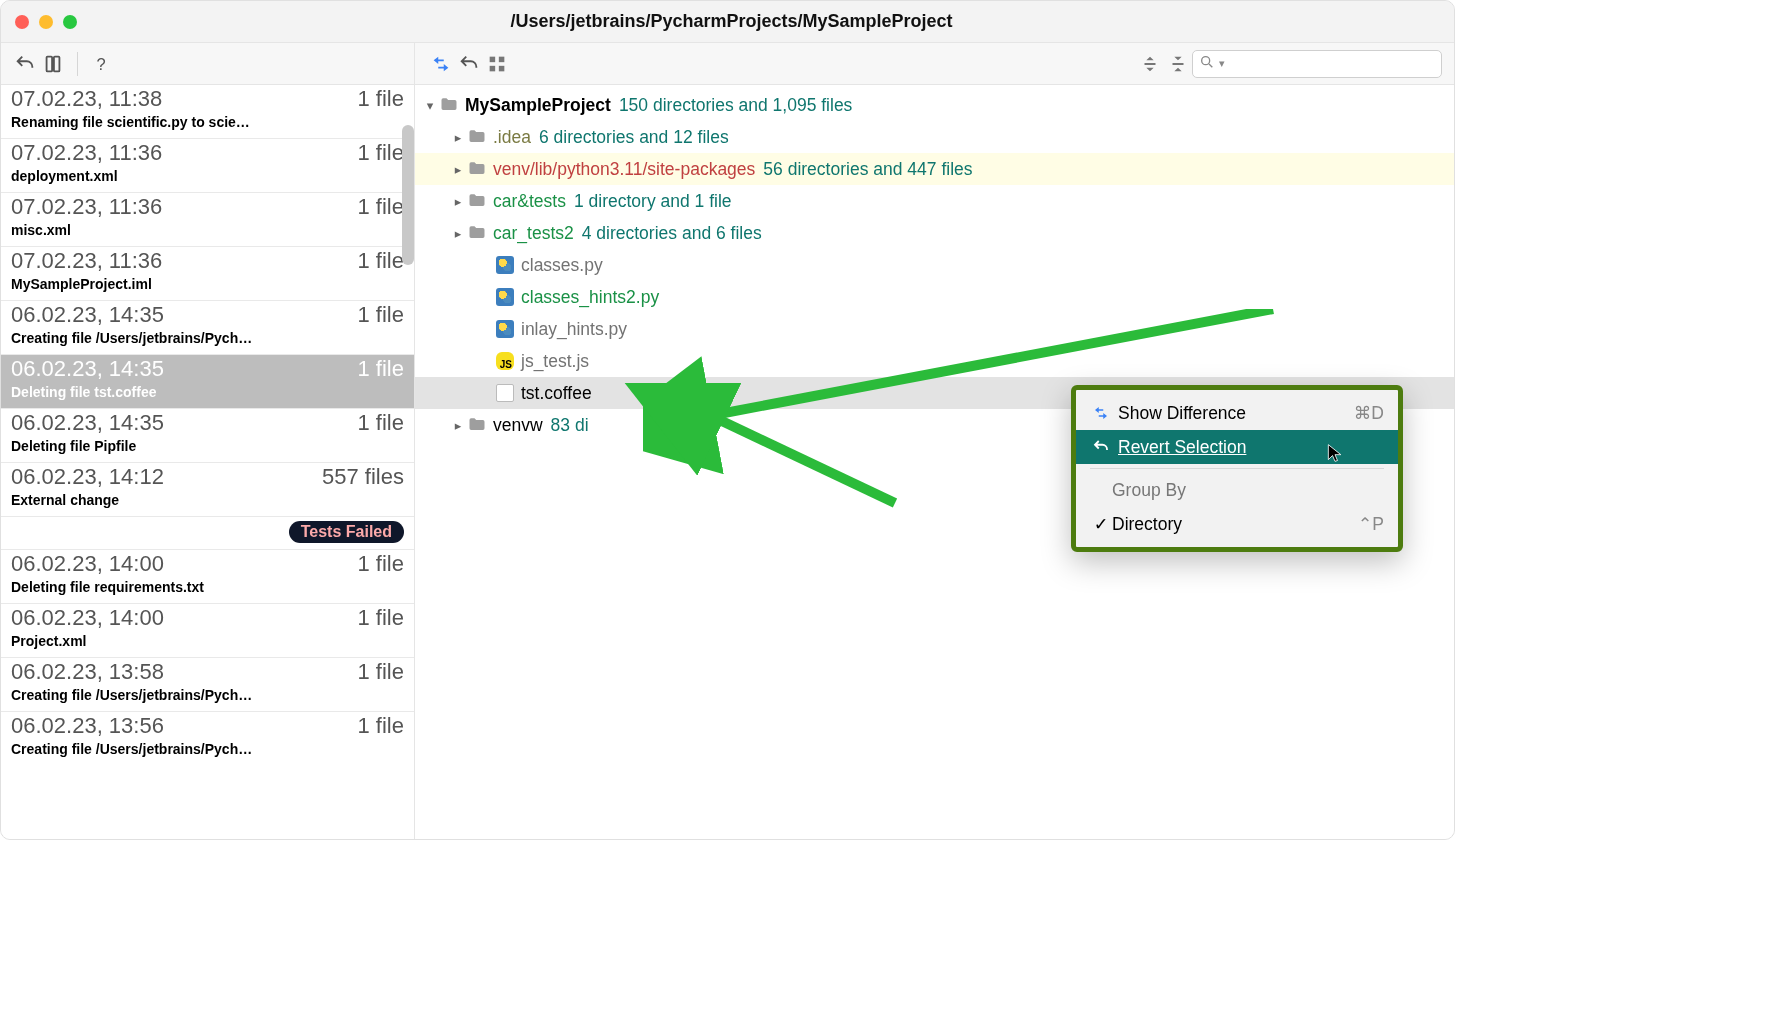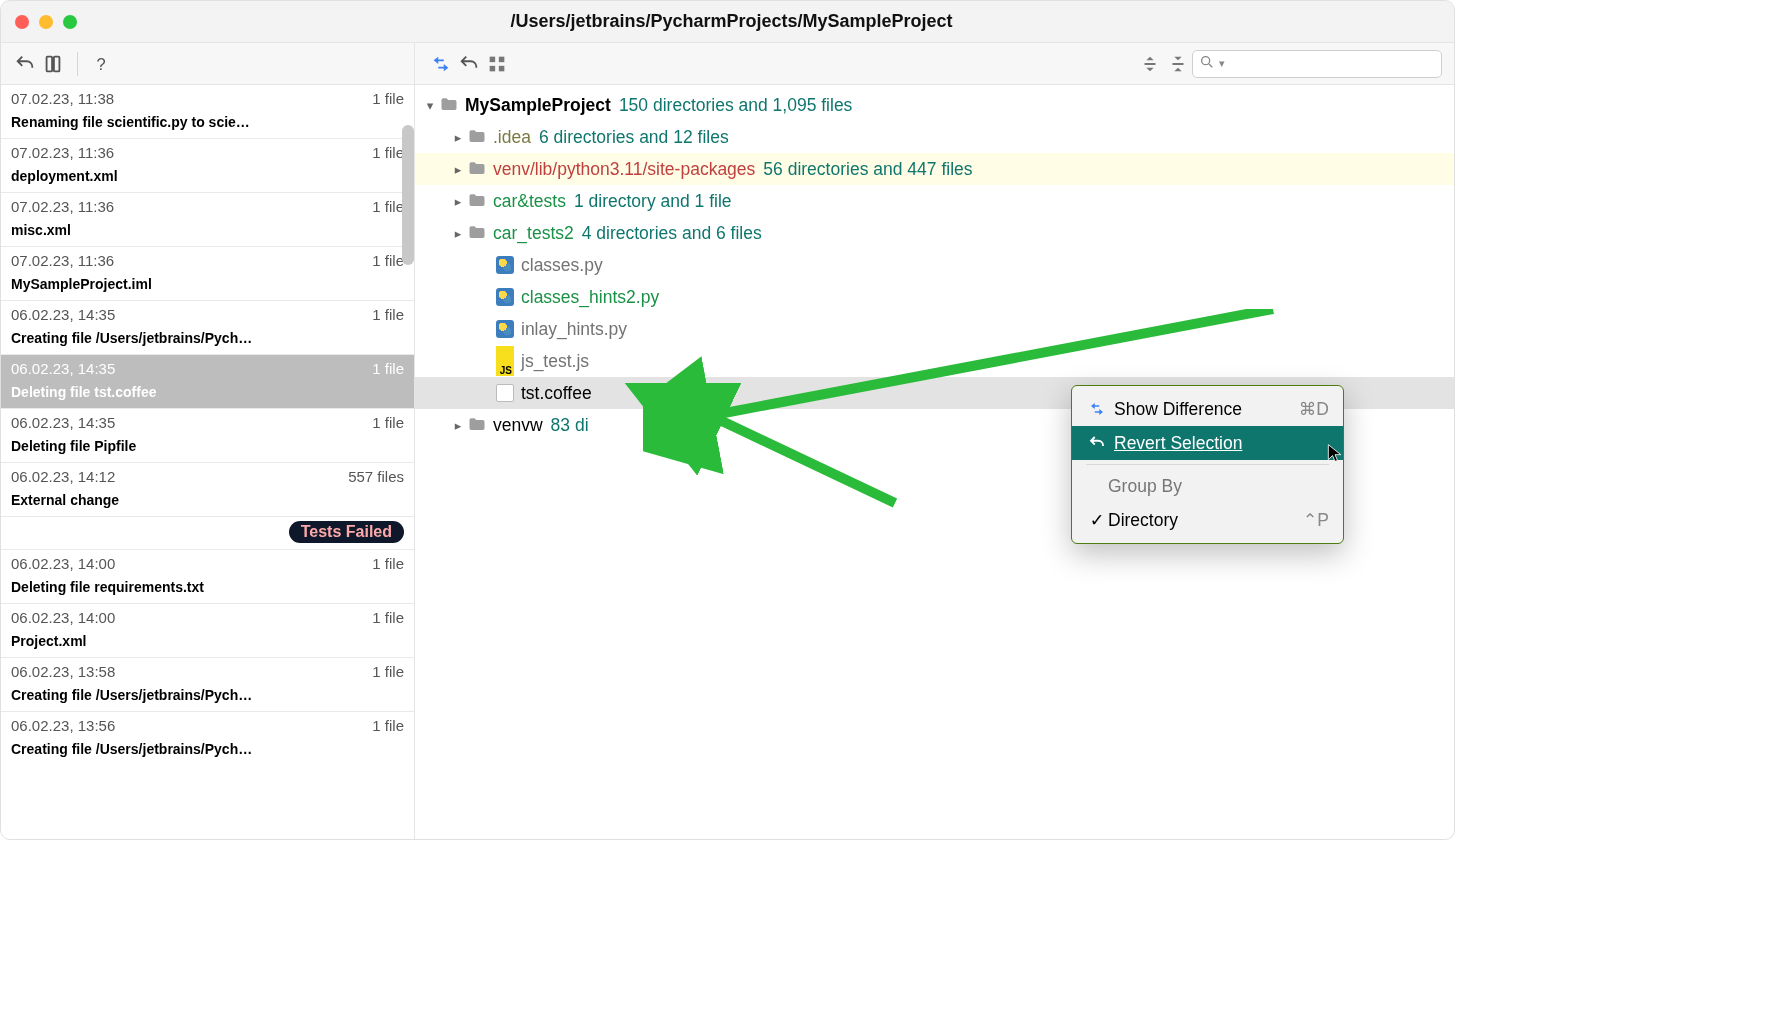--- a/index.html
+++ b/index.html
@@ -15,21 +15,21 @@
   .toolbar { height:42px; display:flex; align-items:center; padding:0 10px; background:#f7f7f7; border-bottom:1px solid #e5e5e5; }
   .toolbar .sep { width:1px; height:24px; background:#d6d6d6; margin:0 10px; }
   .icon-btn { width:28px; height:28px; display:flex; align-items:center; justify-content:center; color:#555; }
   .icon-btn svg { width:22px; height:22px; }
   .main { flex:1; display:flex; min-height:0; }
   .sidebar { width:414px; border-right:1px solid #e5e5e5; background:#fff; overflow:hidden; position:relative;}
   .content { flex:1; background:#fff; position:relative; }
   
   .row { padding:3px 10px 4px 10px; border-top:1px solid #e9e9e9; }
   .row:first-child{ border-top:none;}
-  .row .top { display:flex; justify-content:space-between; color:#555; font-size:15px; line-height:22px;}
+  .row .top { display:flex; justify-content:space-between; color:#555; font-size:22px; line-height:22px;}
   .row .bot { font-weight:700; font-size:14px; line-height:24px; white-space:nowrap; overflow:hidden; text-overflow:ellipsis;}
   .row.sel { background:#bdbdbd; }
   .row.sel .top{ color:#fff; }
   .row.sel .bot{ color:#fff; }
   .scroll-ind { position:absolute; right:0; top:82px; width:12px; height:140px; background:#c8c8c8; border-radius:6px; }
   .badge { display:inline-block; background:#0f172a; color:#fca9a9; font-weight:700; border-radius:14px; padding:2px 12px; font-size:16px;}
   .badge-row { display:flex; justify-content:flex-end; padding:4px 10px 6px 0; border-top:1px solid #e9e9e9;}
   
   .toolbar-right { height:42px; display:flex; align-items:center; background:#f7f7f7; border-bottom:1px solid #e5e5e5; padding:0 12px; }
   .spacer{flex:1;}
@@ -46,38 +46,38 @@
   .name { margin-right:8px;}
   .name.blue{color:#737373;}
   .name.green{color:#1a9146;}
   .name.olive{color:#7a7a42;}
   .name.red{color:#c04040;}
   .hint { color:#0f766e;}
   .node.d0{padding-left:6px;} .node.d1{padding-left:34px;} .node.d2{padding-left:62px;}
   .node.hl{background:#fffde5;}
   .node.selband{background:#e3e3e3;}
   
-  .ctx { position:absolute; left:656px; top:342px; width:273px; background:#f2f2f2; border:1px solid #4d7c0f; border-radius:6px; box-shadow:0 10px 30px rgba(0,0,0,.25); padding:6px 0; font-size:17.5px;}
+  .ctx { position:absolute; left:656px; top:342px; width:332px; background:#f2f2f2; border:5px solid #4d7c0f; border-radius:6px; box-shadow:0 10px 30px rgba(0,0,0,.25); padding:6px 0; font-size:17.5px;}
   .ctx .item{ display:flex; align-items:center; height:34px; padding:0 14px;}
   .ctx .item .label{flex:1;}
   .ctx .item .key{color:#888;}
   .ctx .item.hl{ background:#0f766e; color:#fff;text-decoration:underline;}
   .ctx .item.hl .key{color:#cfe1ff;}
   .ctx hr{border:none;border-top:1px solid #d8d8d8;margin:4px 14px;}
   .ctx .micon{width:22px;display:flex;justify-content:center;margin-right:6px;color:#4b8ced;}
   .ctx .item.hl .micon{color:#fff;}
   .check{width:22px;text-align:center;}
   
   .arrow { position:absolute; pointer-events:none; }
   .cursor { position:absolute; left:910px; top:400px; }
   .cursor svg{width:20px;height:20px;}
   
   .fi-py { background:linear-gradient(#3c7ebd,#3c7ebd); width:18px;height:18px;border-radius:3px; position:relative;}
   .fi-py::after{content:""; position:absolute; inset:3px; background: radial-gradient(circle at 30% 30%, #ffd94a 35%, transparent 36%), radial-gradient(circle at 70% 70%, #4b8bbe 35%, transparent 36%); }
-  .fi-js { background:#f7df1e; width:18px;height:30px;border-radius:0; font-size:10px; font-weight:700; color:#000; display:flex;align-items:flex-end;justify-content:flex-end;padding:0 2px 0 16px;}
+  .fi-js { background:#f7df1e; width:18px;height:18px;border-radius:6px; font-size:10px; font-weight:700; color:#000; display:flex;align-items:flex-end;justify-content:flex-end;padding:0 2px 0 16px;}
   .fi-generic{ width:18px;height:18px;border:1px solid #bbb;border-radius:2px;background:#fff;}
 </style>
 </head>
 <body>
 
 <div class="window">
 
   <div class="titlebar">
     <div class="traffic">
       <div class="tl red"></div>

